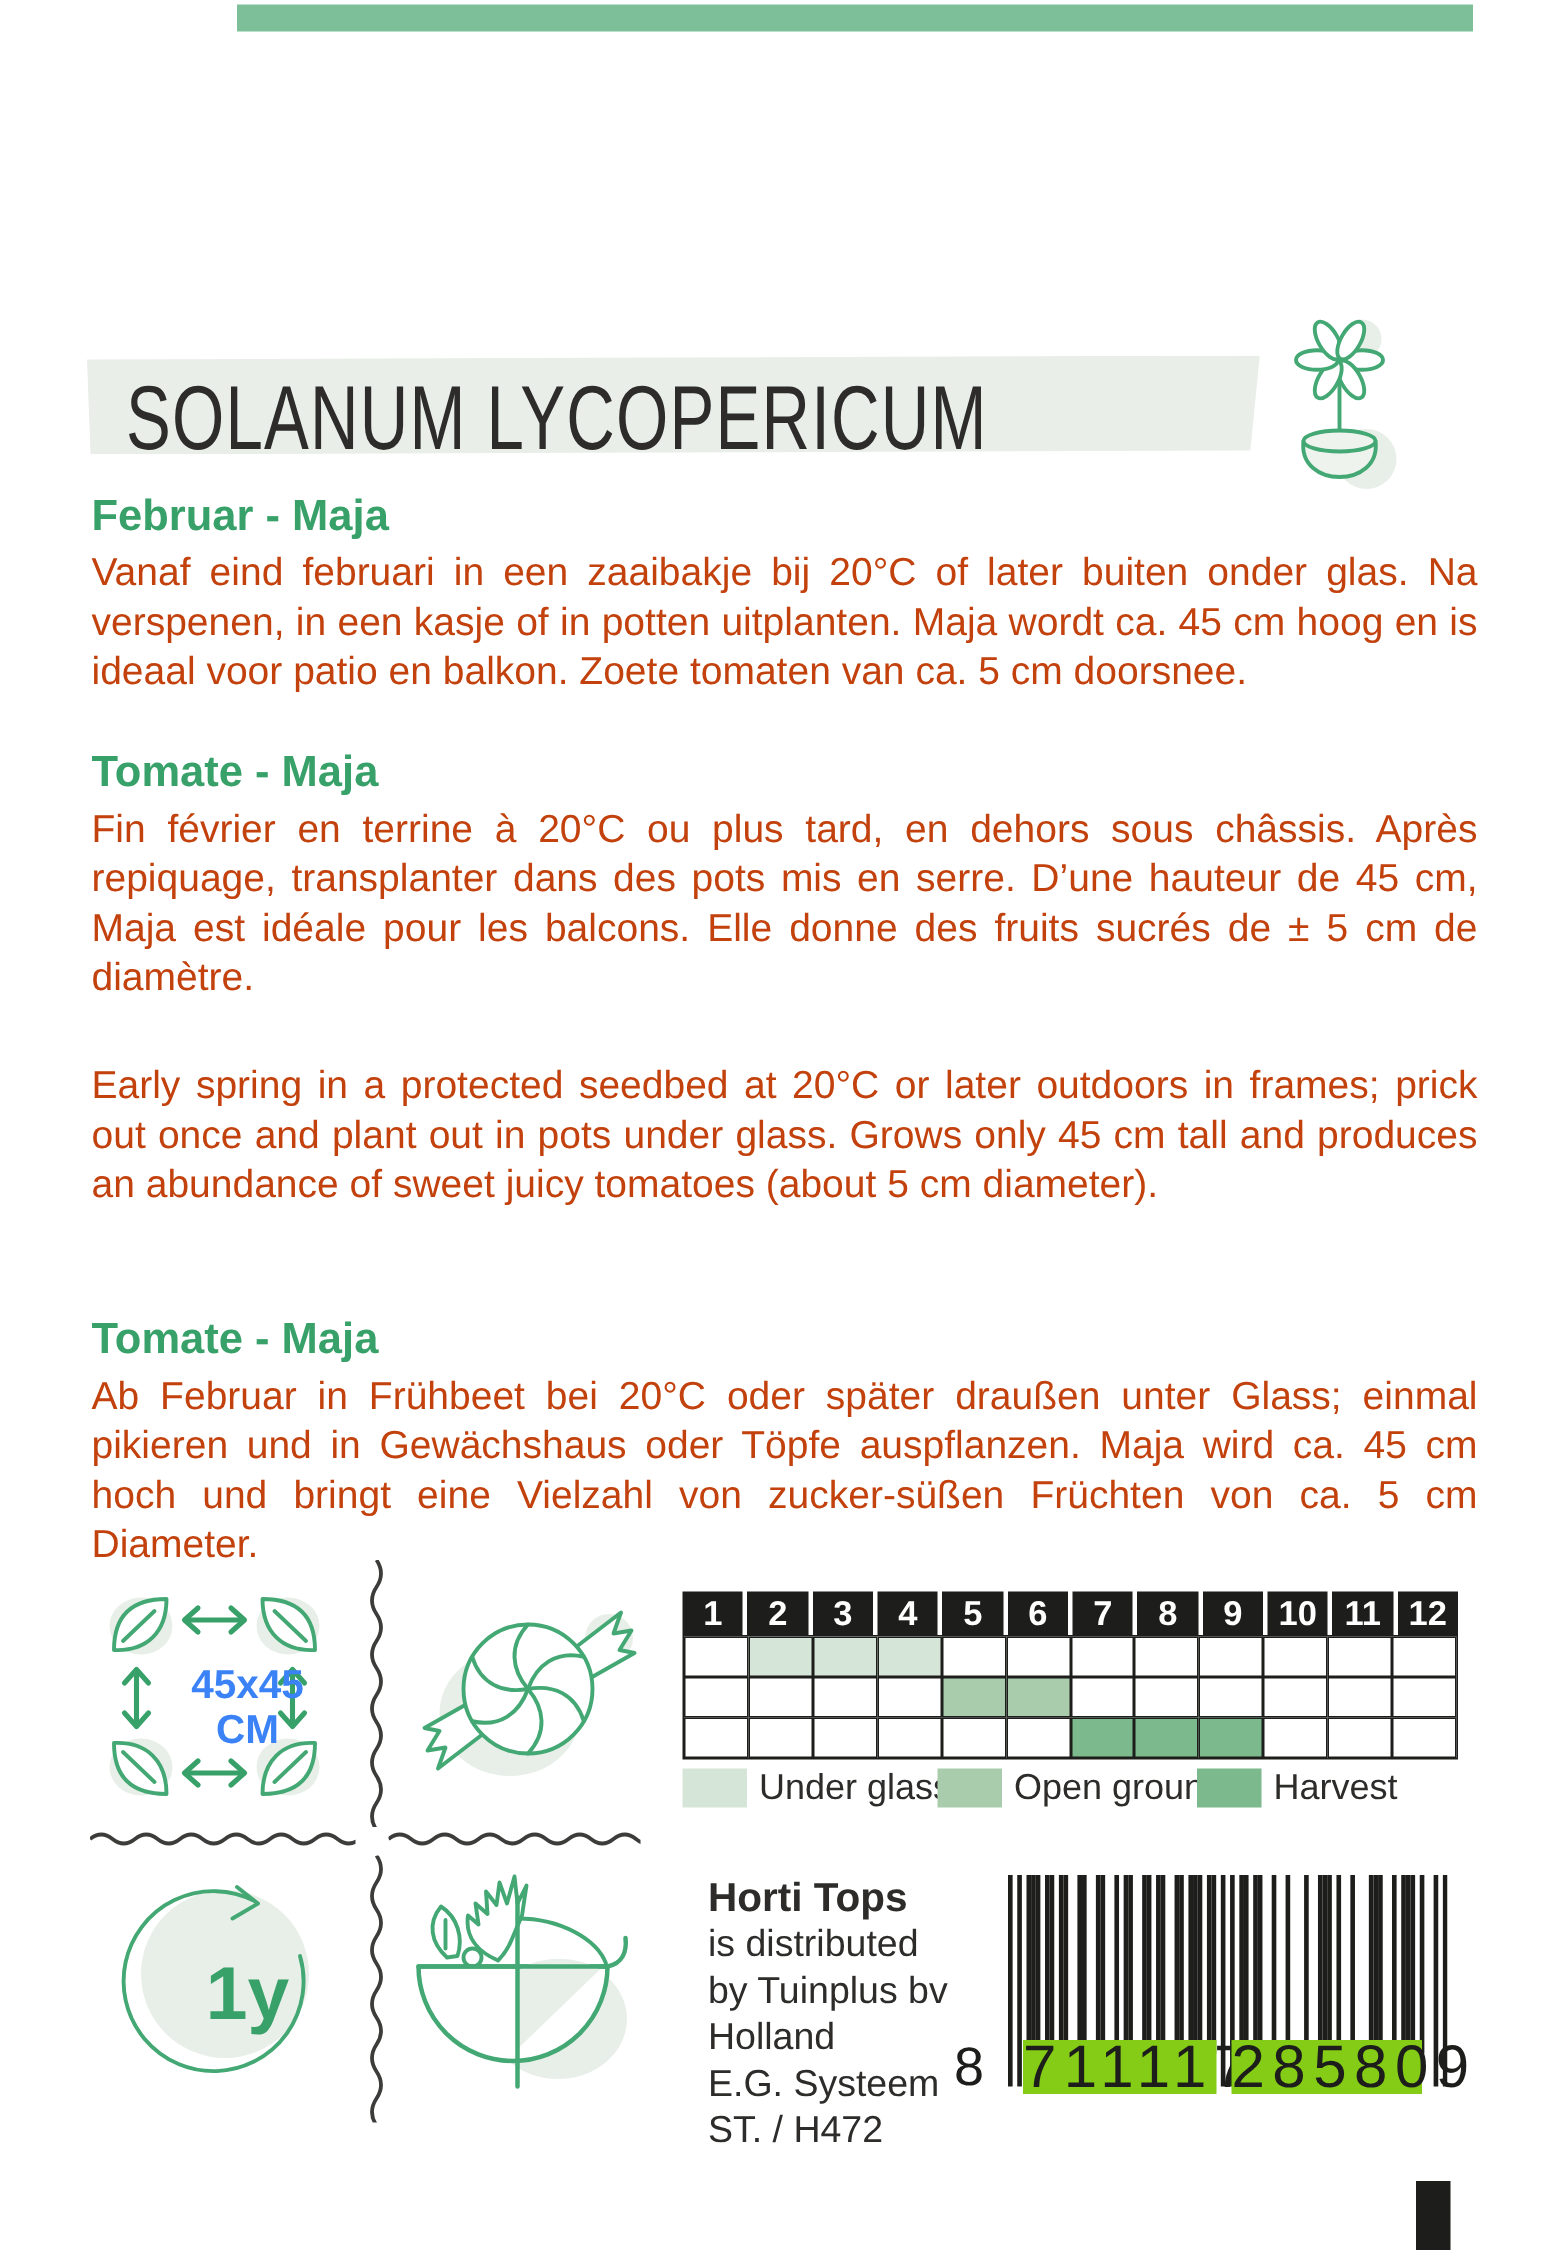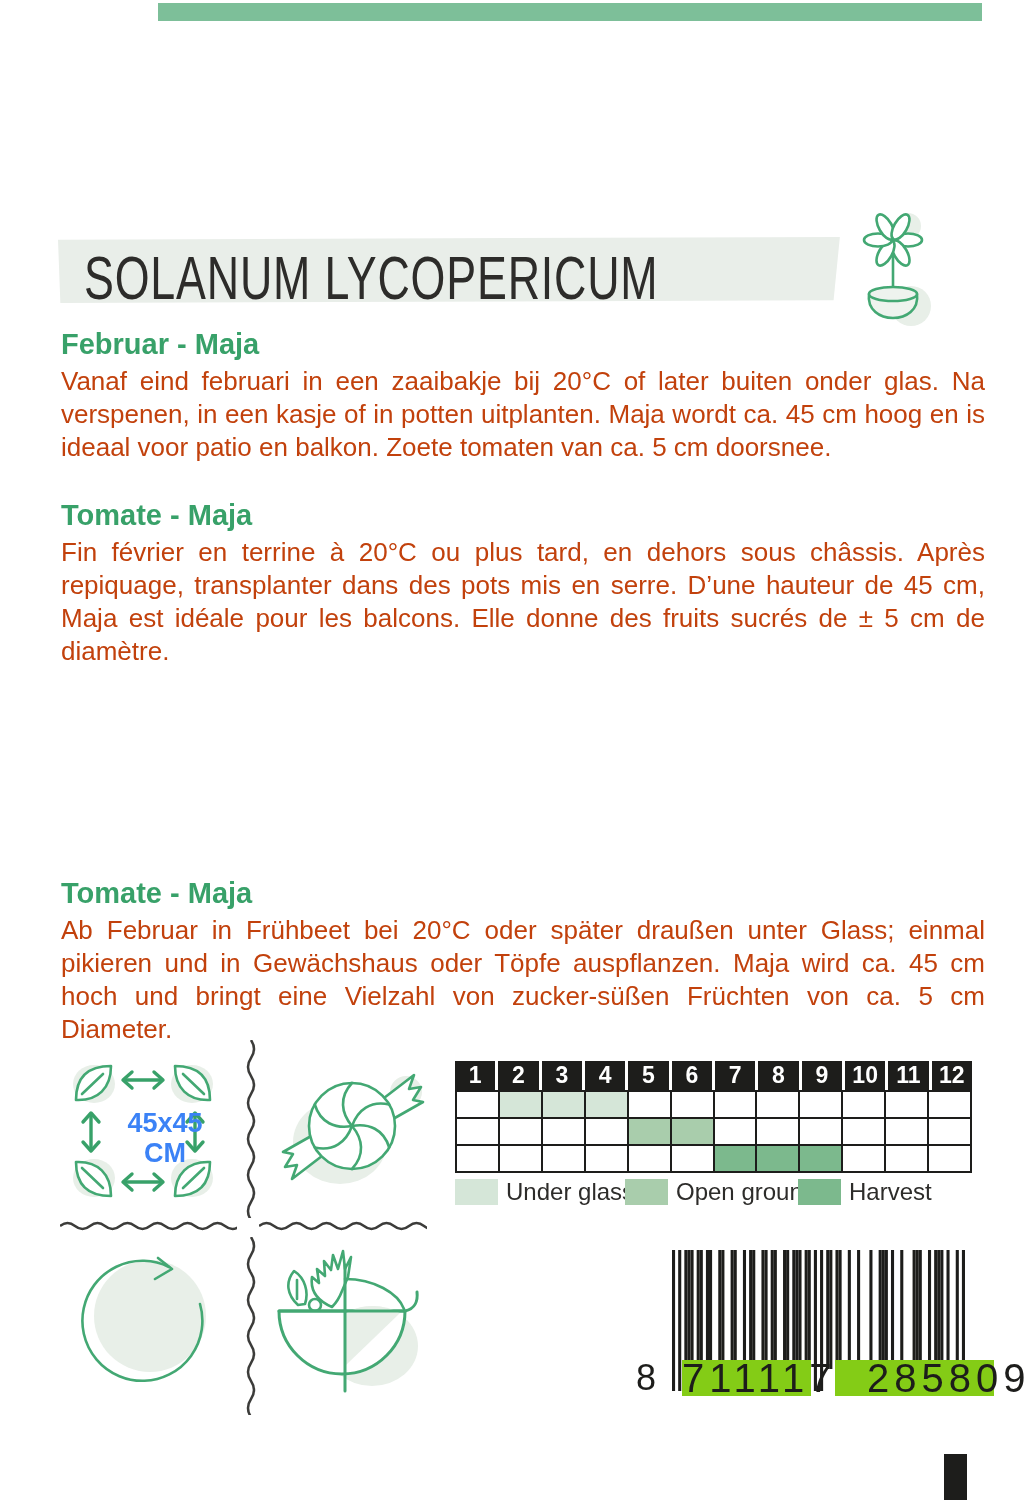--- a/index.html
+++ b/index.html
@@ -66,21 +66,21 @@
   .dist-brand{font-size:27px;font-weight:700;line-height:31px;}
   .dist-line{display:block;font-size:25px;line-height:31px;}
 
   
   .barcode{position:absolute;left:672px;top:1250px;width:293px;height:146px;}
   .barcode svg{position:absolute;left:0;top:0;width:293px;height:146px;}
   .barcode svg rect{fill:#1d1d1b;}
   .bc-num{position:absolute;top:110px;height:36px;background:#84cc16;color:#1d1d1b;
       font-size:40px;letter-spacing:5px;text-align:center;line-height:36px;}
   .bc-left{position:absolute;left:-36px;top:110px;font-size:36px;line-height:36px;color:#1d1d1b;}
-  .bc-g1{left:10px;width:129px;} .bc-g2{left:163px;width:127px;padding-left:32px;}
+  .bc-g1{left:10px;width:129px;} .bc-g2{left:149px;width:127px;}
 
   
   .printmark{position:absolute;left:944px;top:1454px;width:23px;height:46px;background:#1d1d1b;}
 </style>
 </head>
 <body>
 
 <div id="page">
 
   <div class="topbar"></div>
@@ -119,20 +119,21 @@
 
   <div class="section" id="sec-nl">
     <h2>Februar - Maja</h2>
     <p>Vanaf eind februari in een zaaibakje bij 20°C of later buiten onder glas. Na verspenen, in een kasje of in potten uitplanten. Maja wordt ca. 45 cm hoog en is ideaal voor patio en balkon. Zoete tomaten van ca. 5 cm doorsnee.</p>
   </div>
   <div class="section" id="sec-fr">
     <h2>Tomate - Maja</h2>
     <p>Fin février en terrine à 20°C ou plus tard, en dehors sous châssis. Après repiquage, transplanter dans des pots mis en serre. D’une hauteur de 45 cm, Maja est idéale pour les balcons. Elle donne des fruits sucrés de ± 5 cm de diamètre.</p>
   </div>
   <div class="section" id="sec-en">
+    <p>Early spring in a protected seedbed at 20°C or later outdoors in frames; prick out once and plant out in pots under glass. Grows only 45 cm tall and produces an abundance of sweet juicy tomatoes (about 5 cm diameter).</p>
   </div>
   <div class="section" id="sec-de">
     <h2>Tomate - Maja</h2>
     <p>Ab Februar in Frühbeet bei 20°C oder später draußen unter Glass; einmal pikieren und in Gewächshaus oder Töpfe auspflanzen. Maja wird ca. 45 cm hoch und bringt eine Vielzahl von zucker-süßen Früchten von ca. 5 cm Diameter.</p>
   </div>
 
   <svg class="squiggle" style="left:244px;top:1040px;" width="14" height="178" viewBox="0 0 14 178">
     <path d="M7 0 c4 6 4 12 0 18 c-4 6 -4 12 0 18 c4 6 4 12 0 18 c-4 6 -4 12 0 18 c4 6 4 12 0 18 c-4 6 -4 12 0 18 c4 6 4 12 0 18 c-4 6 -4 12 0 18 c4 6 4 12 0 18 c-4 6 -4 12 0 18" stroke="#3c3c3a" stroke-width="2.5" fill="none"></path>
   </svg>
   <svg class="squiggle" style="left:244px;top:1237px;" width="14" height="178" viewBox="0 0 14 178">
@@ -282,37 +283,46 @@
       </div>
     </div>
 
   <svg class="cycle-icon" width="140" height="145" viewBox="0 0 140 145">
     <circle cx="78" cy="64" r="56" fill="#e8efe8"></circle>
     <g class="green-stroke" stroke-width="3.4">
       <path d="M128 52 A60 60 0 1 1 97 15" fill="none"></path>
       <polyline points="86,6 100,17 83,27" fill="none"></polyline>
     </g>
   </svg>
+  <div class="cycle-text">1y</div>
 
   <svg class="bowl-icon" width="152" height="155" viewBox="0 0 152 155">
     <ellipse cx="102" cy="103" rx="46" ry="40" fill="#e8efe8"></ellipse>
     <g class="green-stroke">
       <path d="M62 64 C48 58 40 48 42 34 L49 40 L47 26 L55 33 L54 18 L61 27 L63 12 L68 26 L73 8 L75 26 L81 14 L78 34 L72 48 C69 56 66 60 62 64 Z" fill="#ffffff"></path>
       <path d="M28 62 C17 52 15 39 24 28 C35 35 39 49 35 61 Z" fill="#ffffff"></path>
       <path d="M27 56 L27 37"></path>
       <circle cx="45" cy="62" r="6" fill="#ffffff"></circle>
       <path d="M75 36 C104 36 128 50 134 66" fill="none"></path>
       <path d="M9 68 A63 63 0 0 0 135 68 Z" fill="#ffffff" stroke-width="3"></path>
       <path d="M76 70 A55 55 0 0 1 130 70 L76 122 Z" fill="#e8efe8" stroke="none"></path>
       <line x1="9" y1="68" x2="135" y2="68" stroke-width="3"></line>
       <path d="M135 68 C145 66 148 58 147 49" fill="none" stroke-width="3"></path>
       <line x1="75" y1="22" x2="75" y2="148" stroke-width="3"></line>
     </g>
   </svg>
 
+  <div class="distribution">
+    <div class="dist-brand">Horti Tops</div>
+    <span class="dist-line">is distributed</span>
+    <span class="dist-line">by Tuinplus bv</span>
+    <span class="dist-line">Holland</span>
+    <span class="dist-line">E.G. Systeem</span>
+    <span class="dist-line">ST. / H472</span>
+  </div>
 
   <div class="barcode">
     <svg viewBox="0 0 95 146" preserveAspectRatio="none">
         <rect x="0" y="0" width="1" height="141"></rect>
         <rect x="2" y="0" width="1" height="141"></rect>
         <rect x="4" y="0" width="1" height="119"></rect>
         <rect x="5" y="0" width="1" height="119"></rect>
         <rect x="6" y="0" width="1" height="119"></rect>
         <rect x="8" y="0" width="1" height="119"></rect>
         <rect x="9" y="0" width="1" height="119"></rect>

